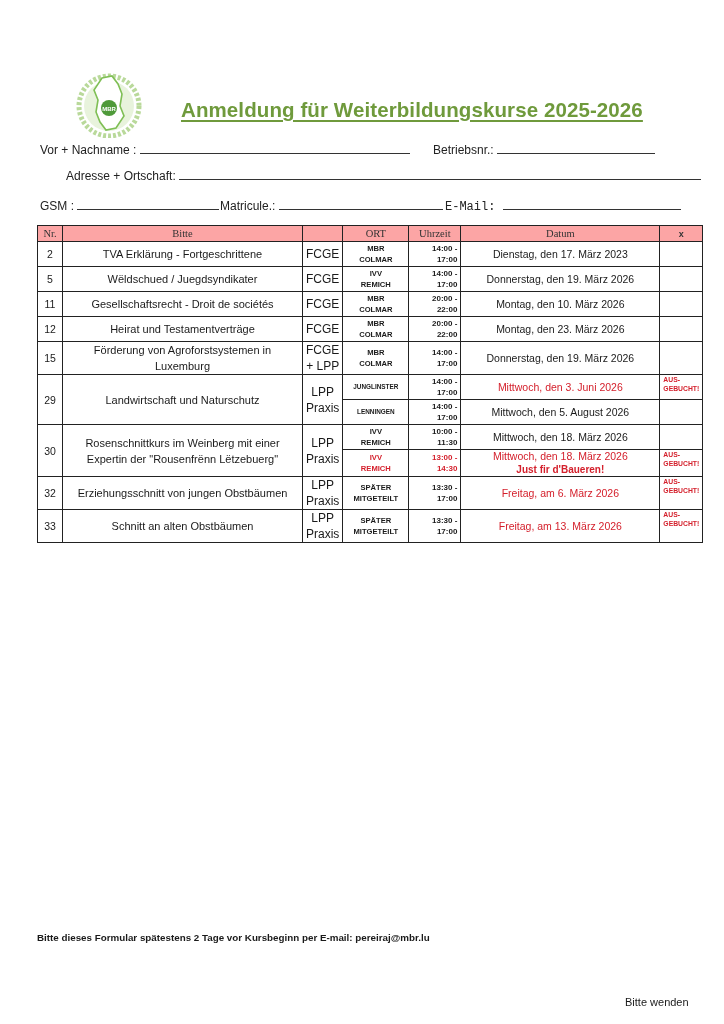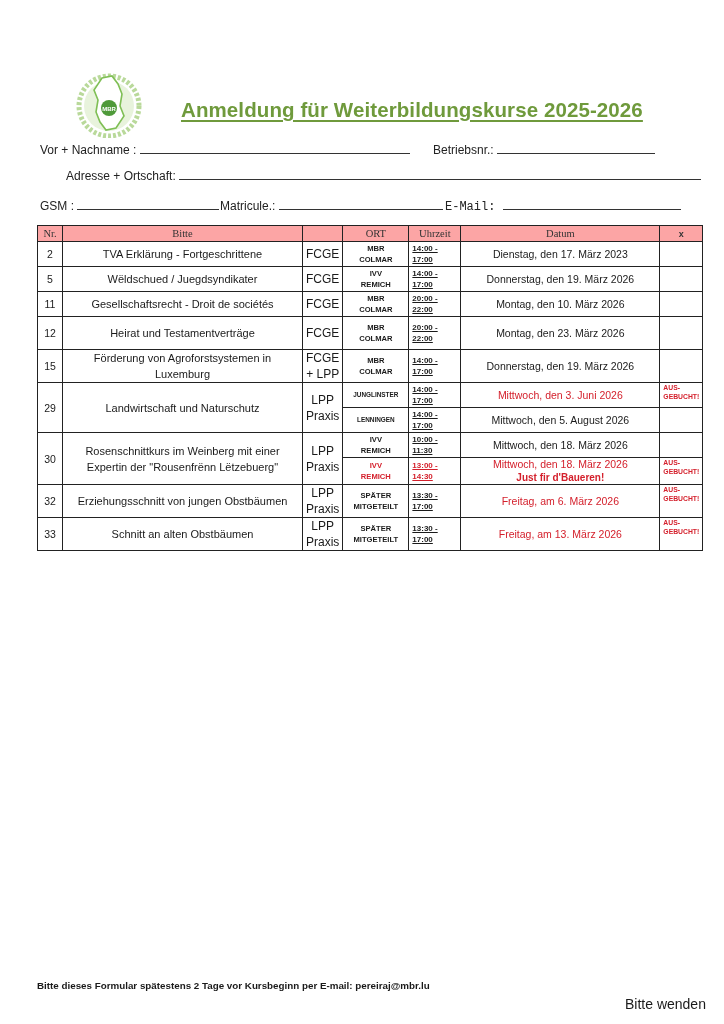--- a/index.html
+++ b/index.html
@@ -15,27 +15,27 @@
                   font-size:10.2px; table-layout:fixed; }
   table.courses td, table.courses th { border:1.5px solid #222; padding:0 3px; overflow:hidden; }
   table.courses th { background:#fca5a5; font-family:"Liberation Serif", serif; font-weight:normal;
                      font-size:10.5px; color:#333; height:15px; }
   table.courses th.xh { font-family:"Liberation Sans", sans-serif; font-weight:bold; font-size:9px; }
   .nr { text-align:center; font-size:10.5px; }
   .kurs { text-align:center; font-size:11px; line-height:16px; }
   .typ { text-align:center; font-size:12px; line-height:16px; }
   .ort { text-align:center; font-weight:bold; font-size:7.6px; line-height:11.5px; }
   .ort.small { font-size:6.4px; }
-  .zeit { text-align:left; font-weight:bold; font-size:8px; line-height:11.5px;text-decoration:underline; }
+  .zeit { text-align:right; font-weight:bold; font-size:8px; line-height:11.5px; }
   .datum { text-align:center; font-size:10.5px; line-height:13px; }
   .xcol { font-size:6.8px; font-weight:bold; color:#d4202c; line-height:9px; vertical-align:top; padding:0 1px; }
   .red { color:#d4202c; }
   .note { font-weight:bold; font-size:10px; }
-  .footer { position:absolute; left:37px; top:980px; font-size:9.8px; font-weight:bold; }
-  .turn { position:absolute; left:625px; top:996px; font-size:14px; }
+  .footer { position:absolute; left:37px; top:932px; font-size:9.8px; font-weight:bold; }
+  .turn { position:absolute; left:625px; top:996px; font-size:11px; }
 </style>
 </head>
 <body>
 
 <svg class="logo" viewBox="0 0 66 66">
   <circle cx="33" cy="34" r="30" fill="none" stroke="#b9d99a" stroke-width="5" stroke-dasharray="3 2"></circle>
   <circle cx="33" cy="34" r="25" fill="#e8f3dc"></circle>
   <path d="M26 6 L36 4 L42 12 L46 22 L44 34 L48 44 L40 56 L30 58 L24 50 L20 40 L22 28 L18 18 Z" fill="#fff" stroke="#7fbf55" stroke-width="1.6"></path>
   <circle cx="33" cy="36" r="8" fill="#4f9a3a"></circle>
   <text x="33" y="38.5" font-size="6" font-weight="bold" fill="#fff" text-anchor="middle" font-family="Liberation Sans, sans-serif">MBR</text>
@@ -134,21 +134,21 @@
         </td>
         <td class="zeit">
           <div>20:00 -</div>
           <div>22:00</div>
         </td>
         <td class="datum">
           <div>Montag, den 10. März 2026</div>
         </td>
         <td class="xcol"></td>
       </tr>
-      <tr style="height: 33px;">
+      <tr style="height: 25px;">
         <td class="nr">12</td>
         <td class="kurs">Heirat und Testamentverträge</td>
         <td class="typ">FCGE</td>
         <td class="ort">
           <div>MBR</div>
           <div>COLMAR</div>
         </td>
         <td class="zeit">
           <div>20:00 -</div>
           <div>22:00</div>

